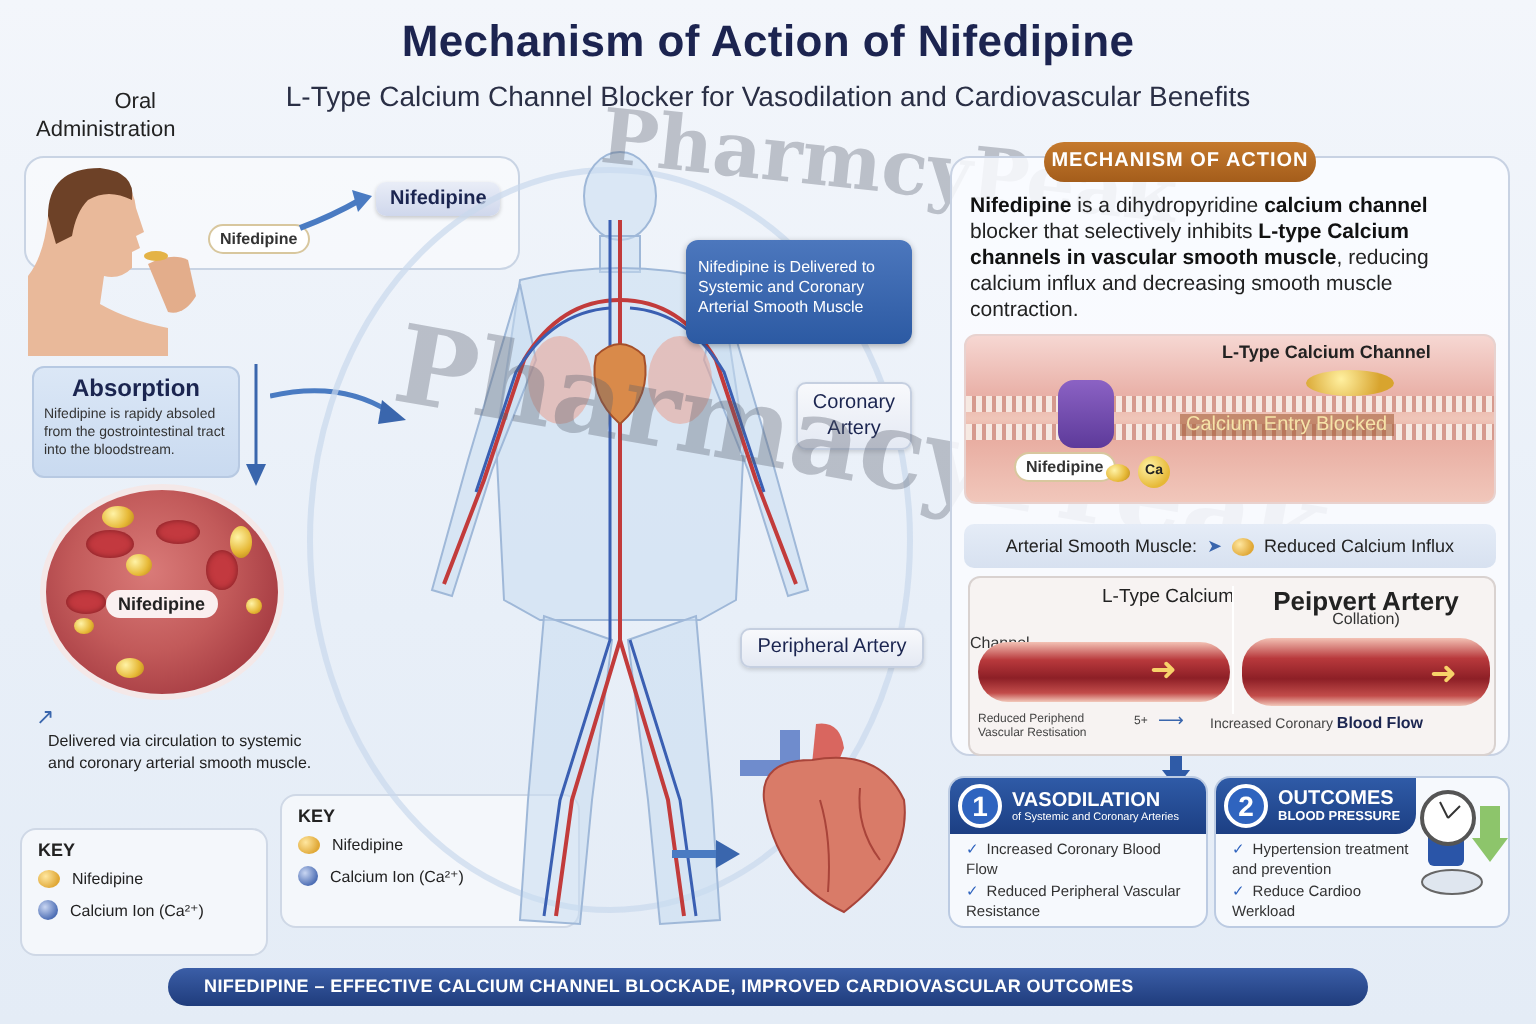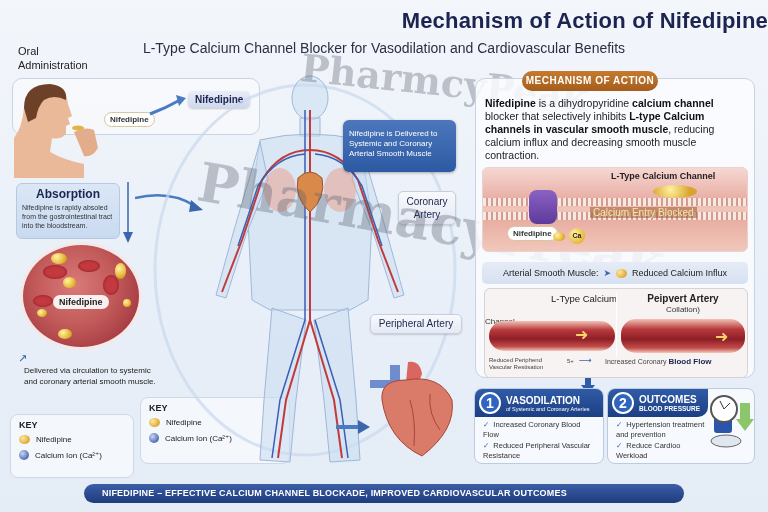--- a/index.html
+++ b/index.html
@@ -1,20 +1,20 @@
 <!DOCTYPE html>
 <html><head>
 <meta charset="utf-8">
 <style>
 *{box-sizing:border-box;margin:0;padding:0}
 body{width:768px;height:512px;overflow:hidden;font-family:"Liberation Sans","DejaVu Sans",sans-serif;background:linear-gradient(180deg,#f3f6fb 0%,#e8eff8 60%,#e4ecf6 100%);position:relative;color:#222}
 .abs{position:absolute}
-.title{left:0;width:768px;top:8px;text-align:right;font-size:22px;font-weight:bold;color:#1c2450;letter-spacing:0.2px}
+.title{left:0;width:768px;top:8px;text-align:center;font-size:22px;font-weight:bold;color:#1c2450;letter-spacing:0.2px}
 .subtitle{left:0;width:768px;top:40px;text-align:center;font-size:14px;color:#2a2f45}
-.oral{left:18px;top:44px;width:60px;text-align:left;font-size:11px;color:#222;line-height:14px}
+.oral{left:18px;top:44px;width:60px;text-align:right;font-size:11px;color:#222;line-height:14px}
 .panel-top{left:12px;top:78px;width:248px;height:57px;border:1px solid #c9d4e4;border-radius:10px;background:rgba(255,255,255,0.45)}
 .face{left:14px;top:78px;width:100px;height:100px}
 .pill-tag{font-size:8px;font-weight:bold;color:#333;background:#fff;border:1px solid #d8c79e;border-radius:8px;padding:2px 5px;white-space:nowrap}
 .blue-tag{font-size:10px;font-weight:bold;color:#1b2550;background:linear-gradient(#e9edf7,#cfd7ec);border-radius:5px;padding:3px 7px;box-shadow:0 1px 2px rgba(0,0,0,.2)}
 .absorb{left:16px;top:183px;width:104px;height:56px;background:linear-gradient(#dbe7f6,#c9daf0);border:1px solid #b7c9e2;border-radius:6px;padding:3px 5px}
 .absorb h3{font-size:12px;color:#1b2550;text-align:center;margin-bottom:2px}
 .absorb p{font-size:7px;line-height:9px;color:#333}
 .bloodcircle{left:20px;top:242px;width:122px;height:108px;border-radius:50%;background:radial-gradient(circle at 45% 40%,#d97a78 0%,#c25a5a 45%,#a83e44 75%,#f2e1e0 92%);border:3px solid #f4e8e8;overflow:hidden}
 .rbc{position:absolute;border-radius:50%;background:#c3393f;box-shadow:inset 0 0 3px #7a1d22}
 .dot{position:absolute;border-radius:50%;background:radial-gradient(circle at 35% 35%,#fff3a6,#e6b836 60%,#b88416)}
@@ -192,21 +192,21 @@
 <div class="abs asm-bar">
   <span>Arterial Smooth Muscle:</span>
   <span style="color:#3a66ad;font-weight:bold">➤</span>
   <span class="sw sw-n" style="margin-right:0"></span>
   <span>Reduced Calcium Influx</span>
 </div>
 
 <div class="abs artery-box">
   <div class="abs" style="left:0;width:132px;top:4px;text-align:right;font-size:9.5px;font-weight:normal;color:#222">L-Type Calcium</div>
   <div class="abs" style="left:0;width:132px;top:28px;text-align:left;font-size:8px;color:#333">Channel</div>
-  <div class="abs" style="left:132px;width:132px;top:4px;text-align:center;font-size:10px;font-weight:bold;color:#222">Peipvert Artery</div>
+  <div class="abs" style="left:132px;width:132px;top:4px;text-align:center;font-size:13px;font-weight:bold;color:#222">Peipvert Artery</div>
   <div class="abs" style="left:132px;width:132px;top:16px;text-align:center;font-size:8px;color:#333">Collation)</div>
   <div class="artery-tube" style="left:4px;top:32px;width:126px"></div>
   <div class="artery-tube" style="left:136px;top:30px;width:124px;height:34px"></div>
   <div class="abs" style="left:131px;top:4px;width:1px;height:64px;background:#fff"></div>
   <div class="abs" style="left:90px;top:36px;color:#f7d26a;font-size:16px">➜</div>
   <div class="abs" style="left:230px;top:38px;color:#f7d26a;font-size:16px">➜</div>
   <div class="abs" style="left:4px;top:68px;width:70px;font-size:6px;line-height:7px;color:#444">Reduced Periphend Vascular Restisation</div>
   <div class="abs" style="left:82px;top:69px;font-size:6px;color:#444">5+</div>
   <div class="abs" style="left:94px;top:66px;color:#3a66ad;font-size:9px">⟶</div>
   <div class="abs" style="left:120px;top:68px;font-size:7px;color:#444"><span>Increased Coronary </span><b style="color:#1b2550;font-size:8px">Blood Flow</b></div>

